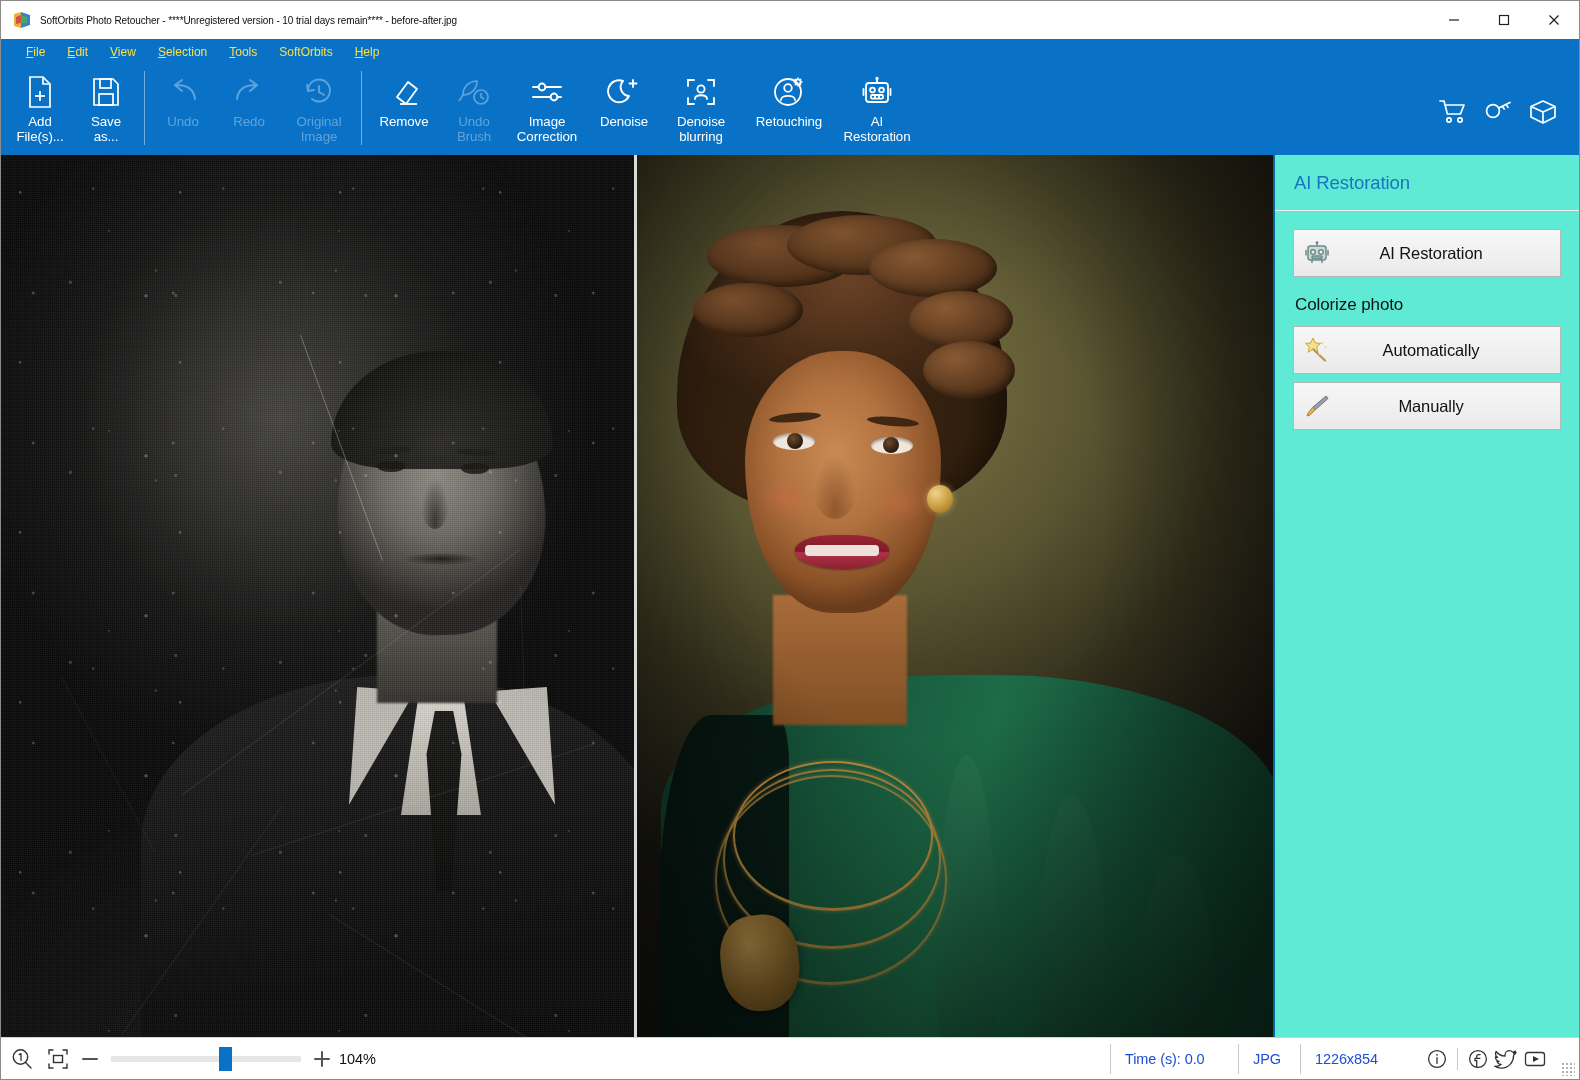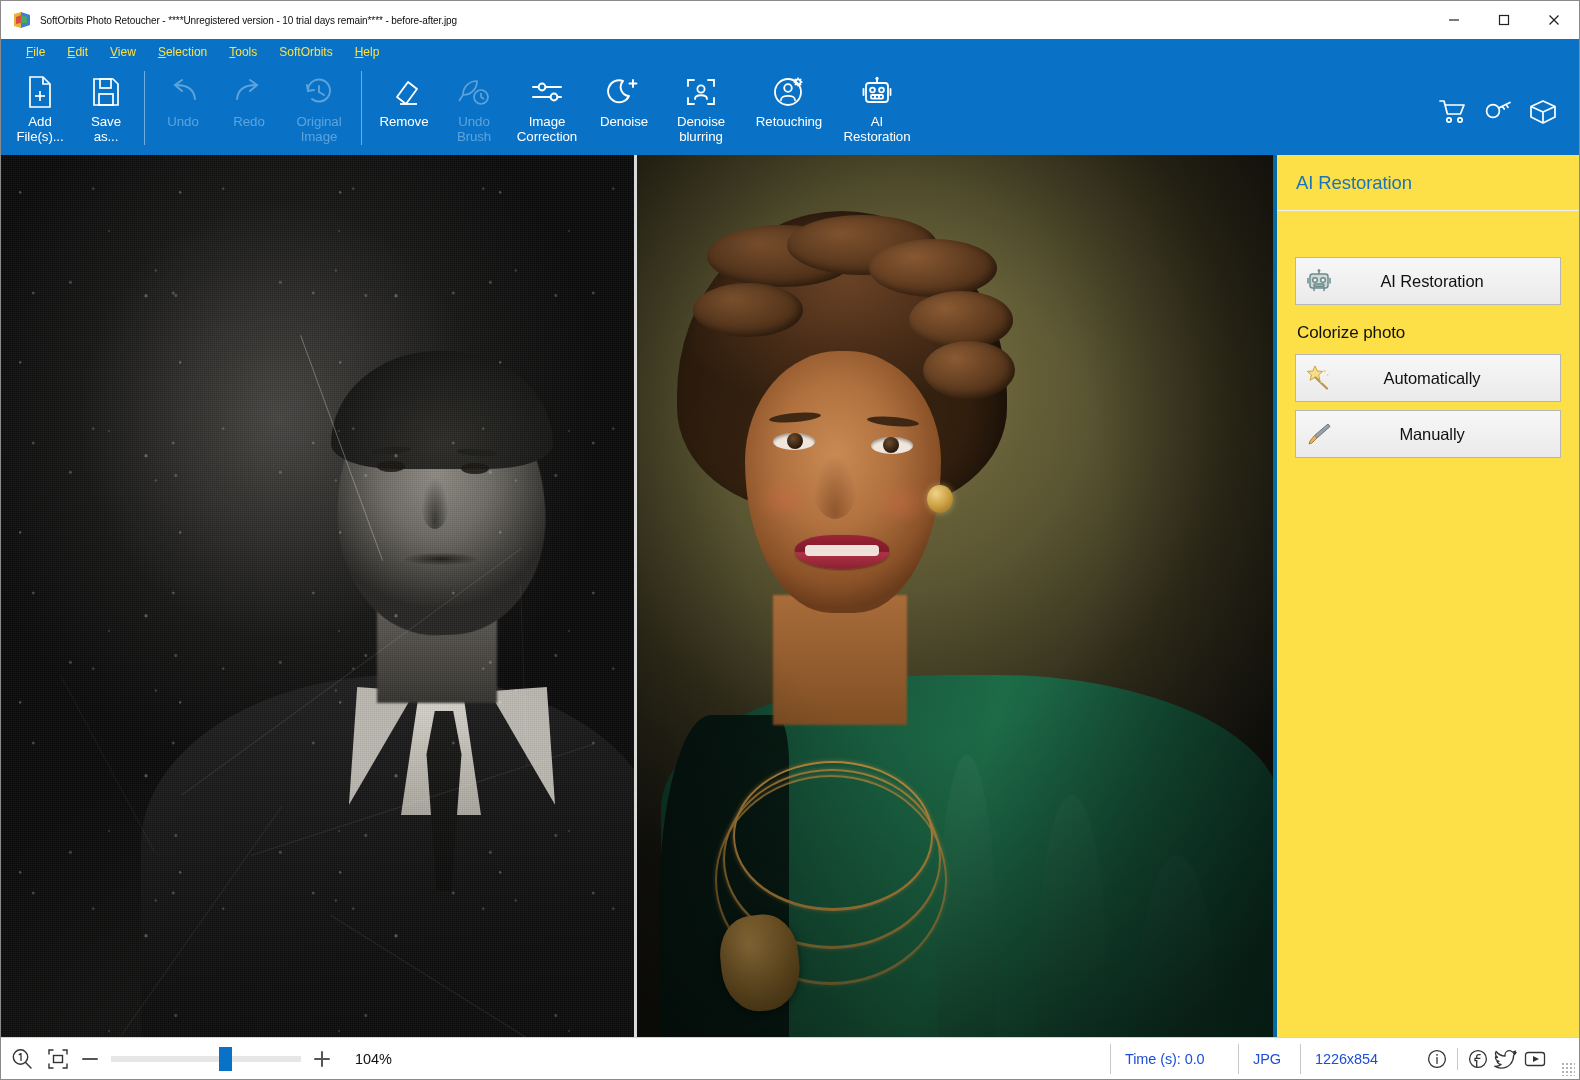--- a/index.html
+++ b/index.html
@@ -315,23 +315,23 @@
     position: absolute; left: 84px; top: 760px; width: 78px; height: 96px;
     border-radius: 42% 42% 46% 46%;
     background: radial-gradient(ellipse at 38% 30%, #c59a50 0%, #8e6a2c 55%, #5c4418 100%);
     box-shadow: 0 2px 8px rgba(0,0,0,.5);
     transform: rotate(-6deg);
   }
 
   
   .sidepanel {
     flex: 0 0 306px; width: 306px;
-    background: #fde047;
-    border-left: 4px solid #0369a1;
-    display: flex; flex-direction: column; gap: 28px;
+    background: #5eead4;
+    border-left: 2px solid #0369a1;
+    display: flex; flex-direction: column;
   }
   .panel-header {
     height: 56px; display: flex; align-items: center;
     padding-left: 19px;
     font-size: 18.5px; color: #1a74bd;
     border-bottom: 1px solid #efefef;
     letter-spacing: -0.1px;
   }
   .panel-body { padding: 18px 18px 0 18px; }
   .panel-btn {
@@ -382,21 +382,21 @@
     margin: 0 4px;
   }
   .zoom-track {
     width: 100%; height: 6px; background: #e6e6e6;
   }
   .zoom-thumb {
     position: absolute; left: 108px; top: 3px;
     width: 13px; height: 24px; background: #0a72c6;
   }
   .zoom-value {
-    font-size: 14.5px; color: #111111; margin-left: 16px;
+    font-size: 14.5px; color: #111111; 
     letter-spacing: -0.1px;
   }
   .sb-right {
     margin-left: auto; display: flex; align-items: center; height: 42px;
   }
   .sb-cell {
     height: 30px; display: flex; align-items: center;
     padding: 0 14px;
     border-left: 1px solid #c8c8c8;
     font-size: 14.5px; color: #1d4ed8; white-space: nowrap;

